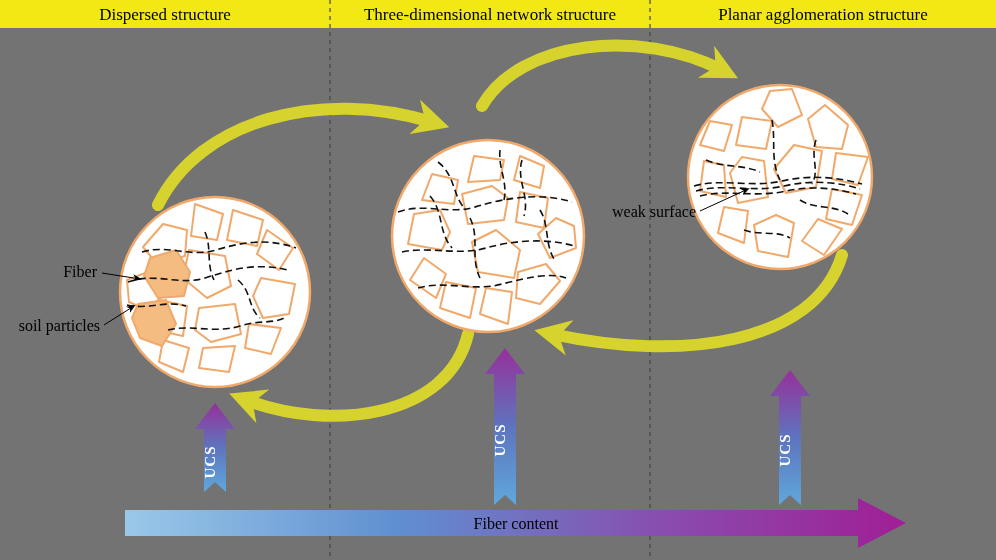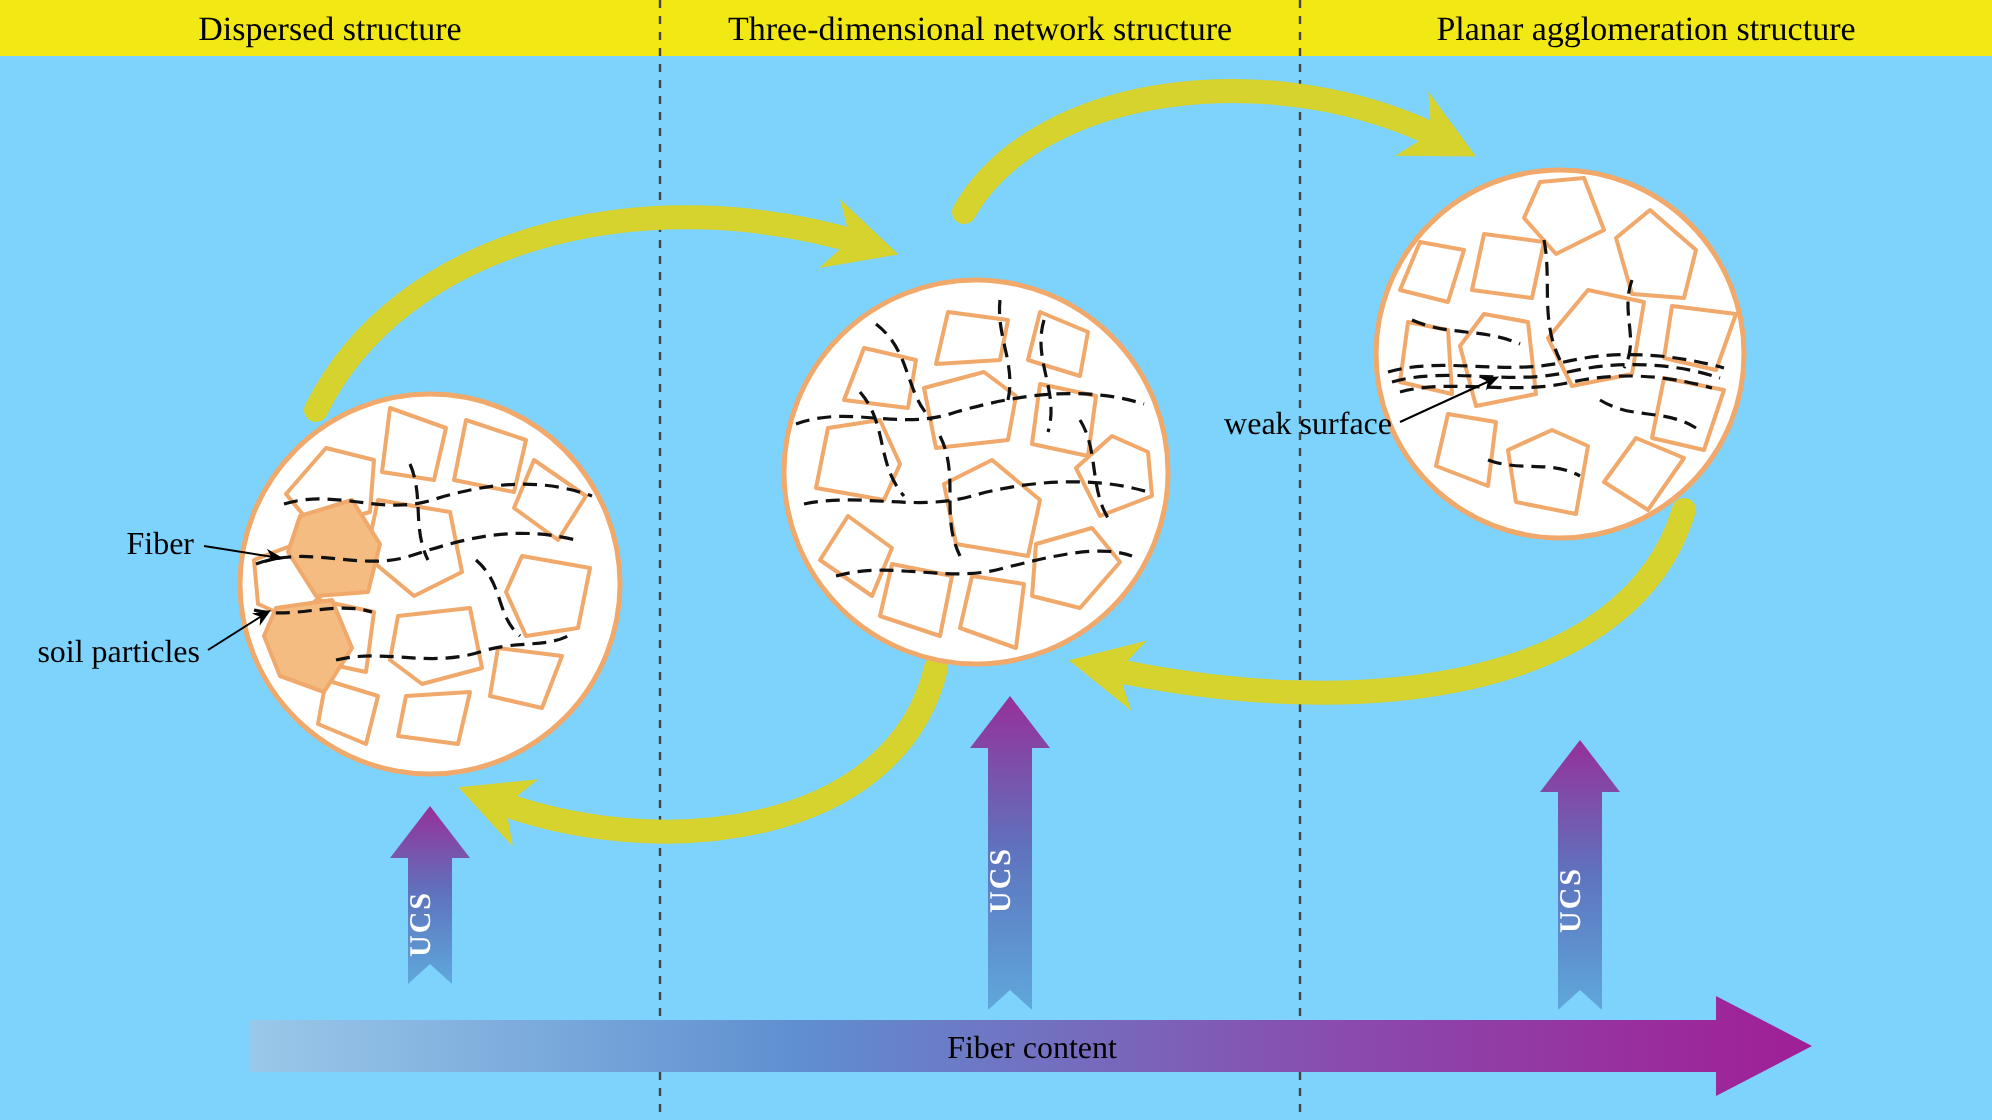--- a/index.html
+++ b/index.html
@@ -1,16 +1,16 @@
 <!DOCTYPE html>
 <html><head>
 <meta charset="utf-8">
 <style>
   html,body{margin:0;padding:0;background:#fff;}
-  .canvas{width:996px;height:560px;position:relative;overflow:hidden;background:#7dd3fc;}
+  .canvas{width:996px;height:560px;position:relative;overflow:hidden;background:#737373;}
   svg{font-family:"Liberation Serif", serif;}
   text{fill:#000;}
   .hdr{font-size:17px;}
   .ann{font-size:16px;}
   .ucs-label{font-size:15px;font-weight:bold;fill:#fff;letter-spacing:1px;}
   .axis-label{font-size:16px;}
 </style>
 </head>
 <body>
 

